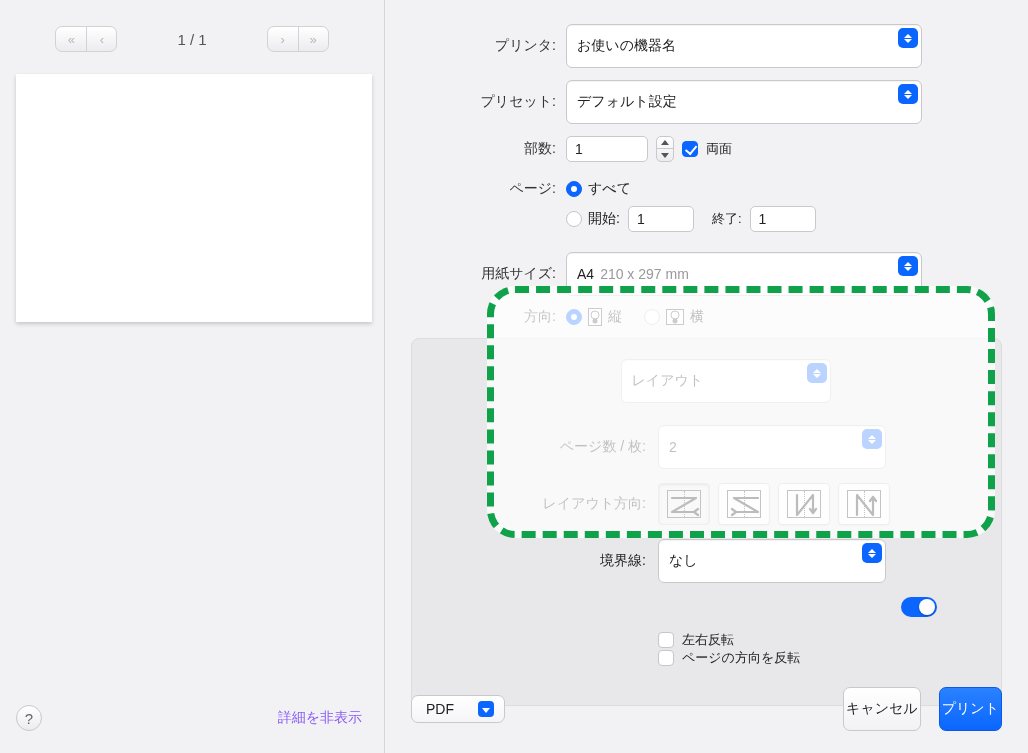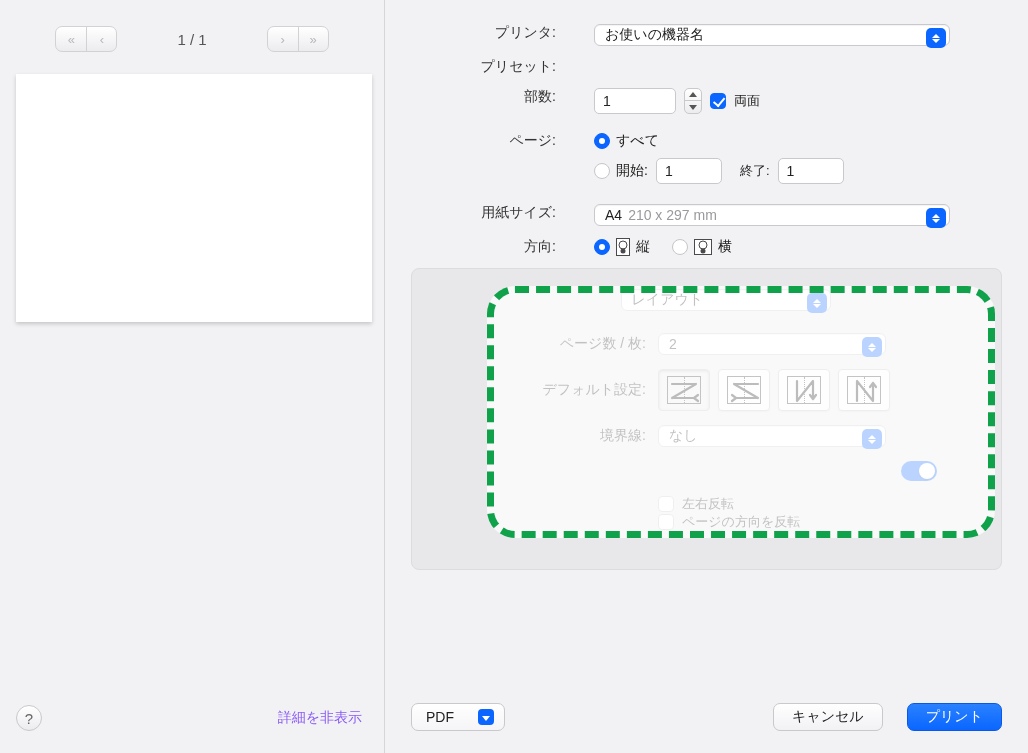--- a/index.html
+++ b/index.html
@@ -86,36 +86,36 @@
   }
 
   
   .right {
     flex: 1;
     position: relative;
     padding: 24px 26px 0 26px;
   }
   .row {
     display: flex;
+    align-items: center;
     margin-bottom: 12px;
-    gap: 28px;
   }
   .label-col {
     width: 155px;
     text-align: right;
     padding-right: 10px;
     font-size: 14px;
     color: #333;
   }
   .field-col { flex: 1; display: flex; align-items: center; gap: 8px; }
 
   
   .popup {
     position: relative;
-    height: 22px;
+    height: 44px;
     background: #fff;
     border: 1px solid #c9c9cd;
     border-radius: 6px;
     display: flex;
     align-items: center;
     padding: 0 28px 0 10px;
     font-size: 14px;
     box-shadow: 0 1px 1px rgba(0,0,0,.05) inset;
     min-width: 80px;
   }
@@ -337,27 +337,27 @@
   .pdf-btn .chev::after {
     content: "";
     position: absolute; left: 50%; top: 48%;
     border-left: 4px solid transparent;
     border-right: 4px solid transparent;
     border-top: 5px solid #fff;
     transform: translate(-50%, -20%);
   }
   .spacer { flex: 1; }
   .push-btn {
-    height: 28px;
-    padding: 0 18px;
+    height: 44px;
+    padding: 0 2px;
     border-radius: 7px;
     border: 1px solid #c9c9cd;
     background: linear-gradient(#ffffff,#f2f2f5);
     font-size: 14px;
-    margin-left: 24px;
+    margin-left: 18px;
     display: inline-flex; align-items: center;
   }
   .push-btn.primary {
     background: linear-gradient(#2a82ff,#0a66ff);
     border-color: #0959e6;
     color: #fff;
   }
 </style>
 </head>
 <body>
@@ -391,20 +391,26 @@
       <div class="field-col">
         <div class="popup full">
           <span>お使いの機器名</span>
           <span class="double-arrow"></span>
         </div>
       </div>
     </div>
 
     <div class="row">
       <div class="label-col">プリセット:</div>
+      <div class="field-col">
+        <div class="popup full">
+          <span>デフォルト設定</span>
+          <span class="double-arrow"></span>
+        </div>
+      </div>
     </div>
 
     <div class="row">
       <div class="label-col">部数:</div>
       <div class="field-col">
         <span class="num-input">1</span>
         <span class="stepper">
             <span></span>
             <span></span>
           </span>
@@ -475,21 +481,21 @@
         <div class="panel-label">ページ数 / 枚:</div>
         <div class="panel-field">
           <div class="popup layout-wide">
             <span>2</span>
             <span class="double-arrow"></span>
           </div>
         </div>
       </div>
 
       <div class="panel-row">
-        <div class="panel-label">デフォルト設定:</div>
+        <div class="panel-label">レイアウト方向:</div>
         <div class="panel-field">
           <div class="seg">
             <div class="seg-btn sunken">
               <div class="seg-frame">
                   <span></span>
                   <span></span>
                 <svg viewBox="0 0 34 28">
                     <path d="M4 7 H28 M28 7 L4 21 M4 21 H26 M26 21 l4 -3 M26 21 l4 3" stroke="#111" stroke-width="2.2" fill="none" stroke-linecap="round" stroke-linejoin="round"></path>
                   </svg>
               </div>

